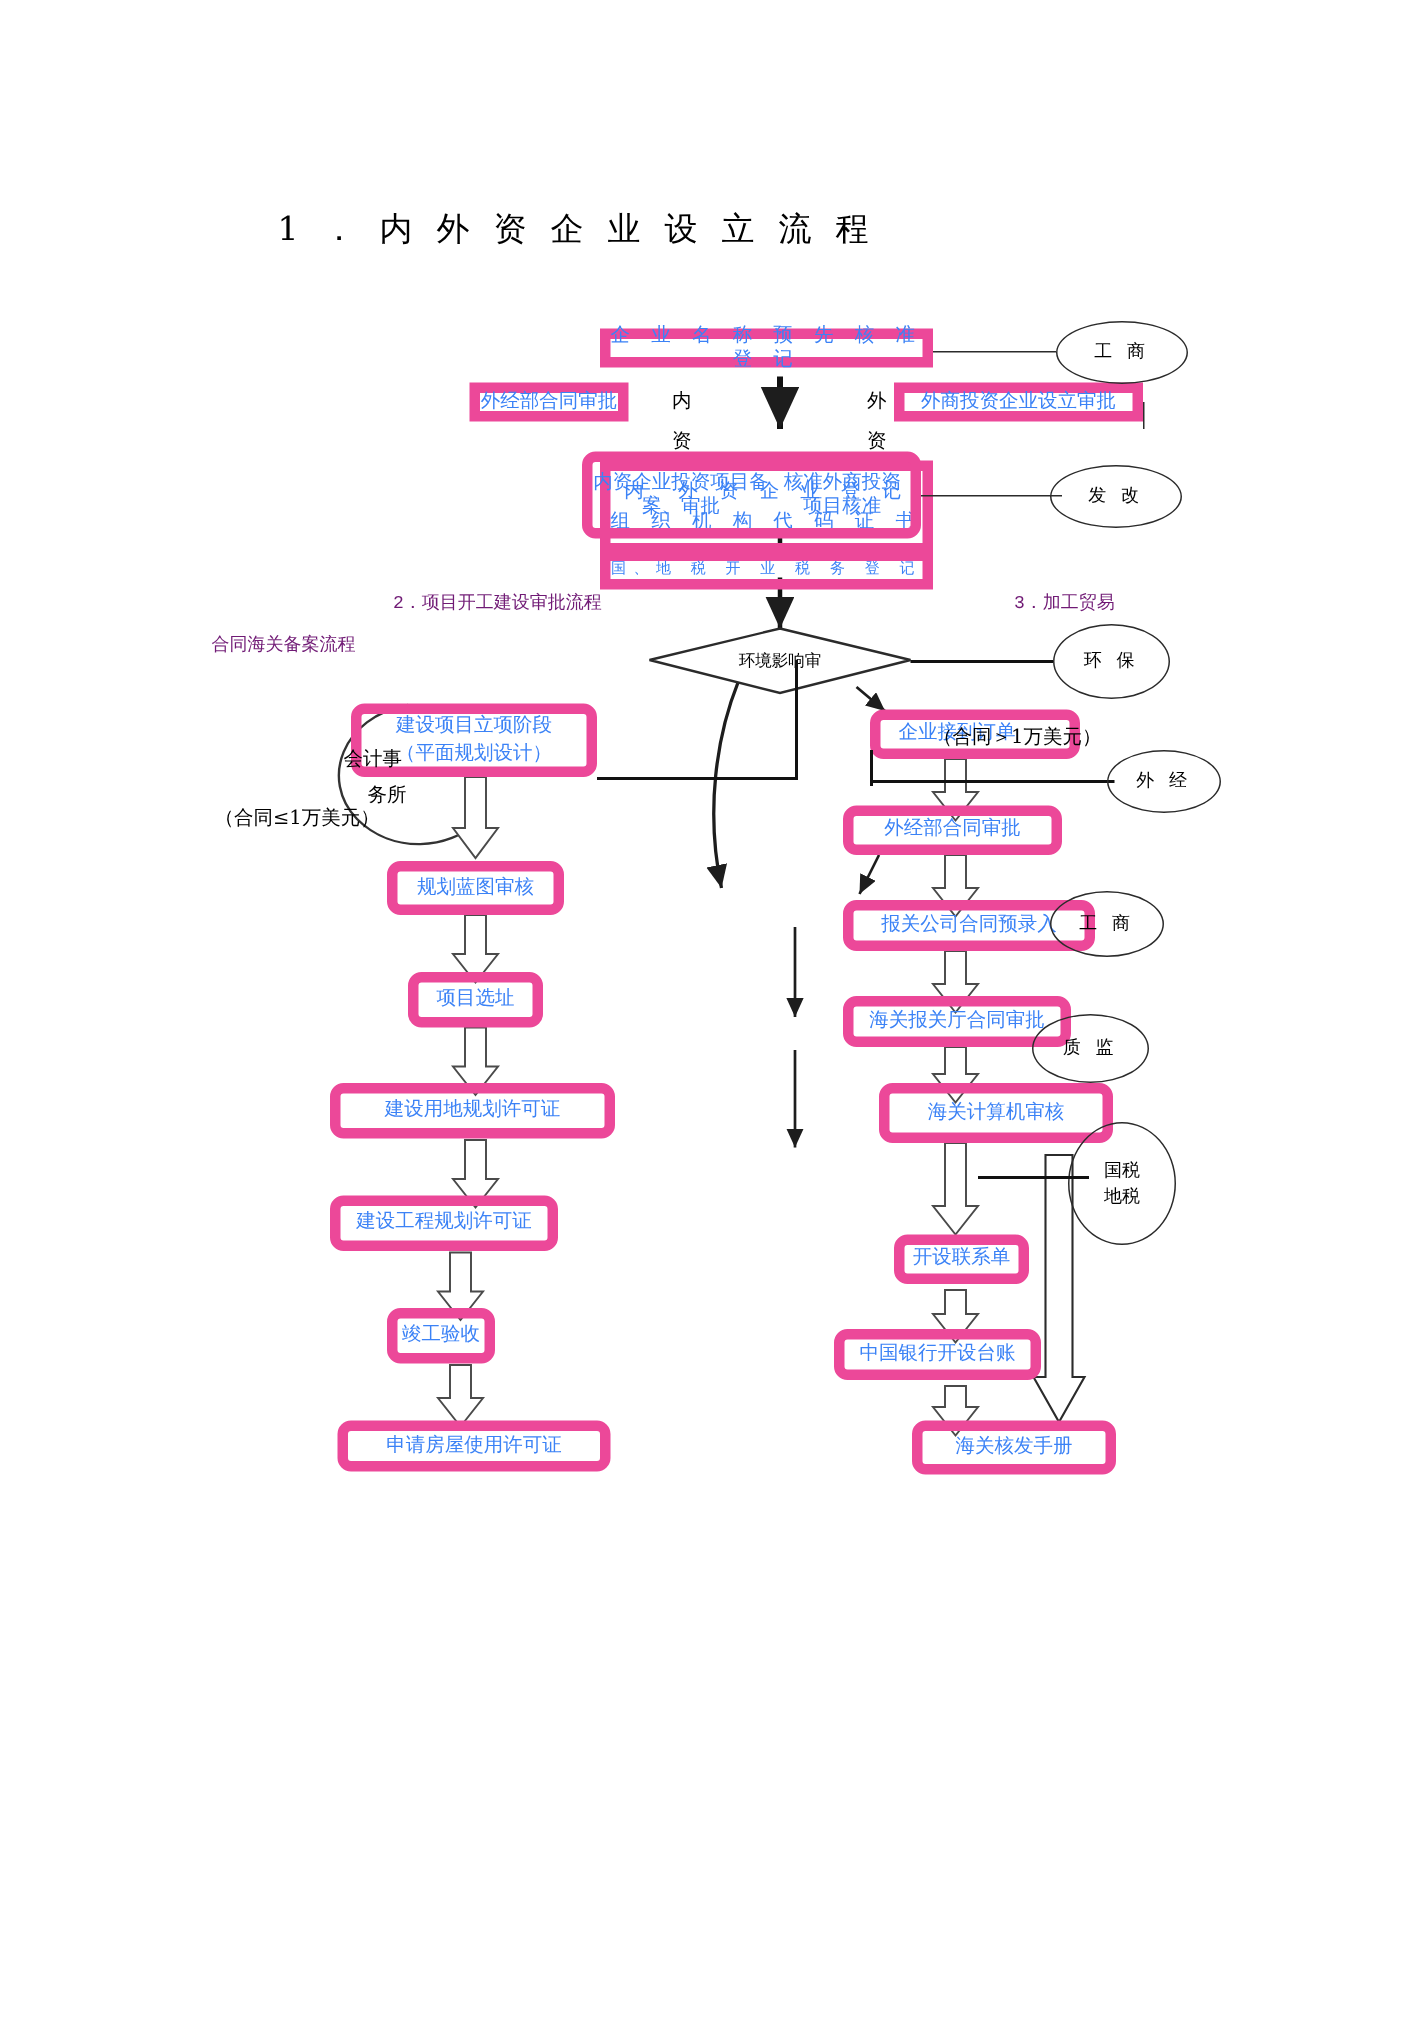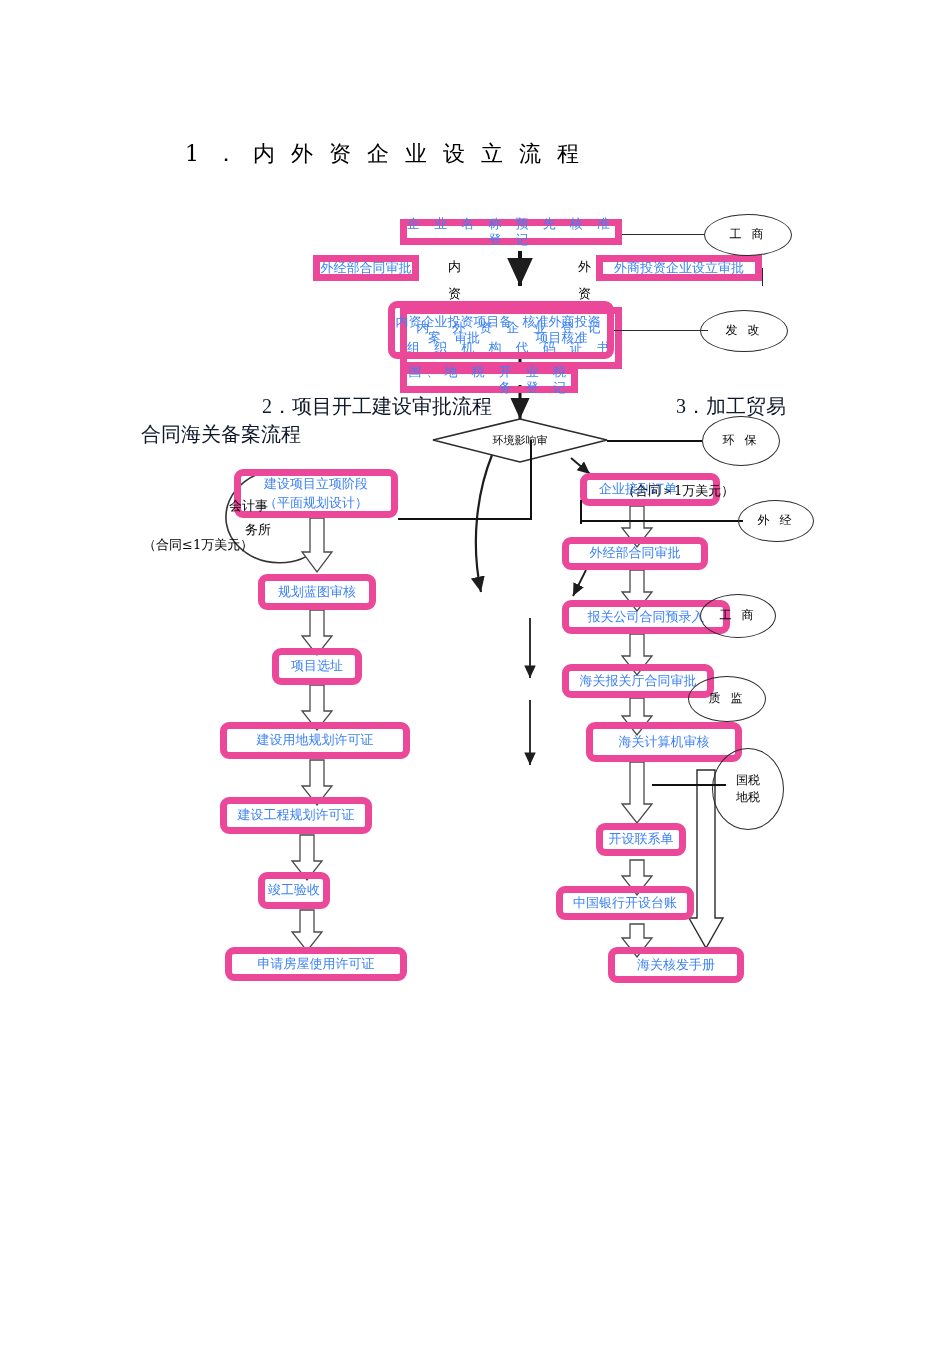--- a/index.html
+++ b/index.html
@@ -12,22 +12,22 @@
   #page{position:absolute;left:0;top:0;width:950px;height:1345px;}
 
   
   .abs{position:absolute;white-space:nowrap;line-height:1;}
 
   .doc-title{
     font-size:22px;letter-spacing:16px;color:#000;
     font-family:"DejaVu Serif","Liberation Serif",serif;
   }
   .sec-head{
-    font-size:20px;color:#0f172a;
-    font-family:Liberation Serif, serif;
+    font-size:12px;color:#701a75;
+    font-family:Liberation Mono, monospace;
   }
 
   
   .node{
     position:absolute;box-sizing:border-box;
     border:7px solid #ec4899;background:transparent;
     display:flex;align-items:center;justify-content:center;
     text-align:center;font-size:13px;color:#3b82f6;
     font-family:"DejaVu Serif","Liberation Serif",serif;
     line-height:1.25;
@@ -163,21 +163,21 @@
   <div class="node sharp" style="left:400px;top:307px;width:222px;height:62px;flex-direction:column;gap:4px;">
     <span class="wide-sp" style="letter-spacing:5px;">内、外 资 企 业 登 记</span>
     <span class="wide-sp" style="letter-spacing:5px;">组 织 机 构 代 码 证 书</span>
   </div>
 
   <div class="node rounded" style="left:388px;top:301px;width:226px;height:58px;background:transparent;flex-direction:row;gap:3px;z-index:5;">
     <span>内资企业投资项目备案、审批</span>
     <span>核准外商投资项目核准</span>
   </div>
 
-  <div class="node sharp wide-sp" style="left:400px;top:367px;width:178px;height:26px;font-size:13px;text-align:right;">国、地 税 开 业 税 务 登 记</div>
+  <div class="node sharp wide-sp" style="left:400px;top:367px;width:222px;height:26px;font-size:10px;text-align:right;">国、地 税 开 业 税 务 登 记</div>
 
   <div class="ln h" style="left:622px;top:234px;width:82px;"></div>
   <div class="ln v" style="left:762px;top:268px;height:18px;"></div>
   <div class="ln h" style="left:614px;top:330px;width:94px;"></div>
 
   <div class="actor" style="left:704px;top:214px;width:88px;height:42px;">工 商</div>
 
   <div class="actor" style="left:700px;top:310px;width:88px;height:42px;">发 改</div>
 
   <div class="abs sec-head" style="left:262px;top:396px;">2．项目开工建设审批流程</div>

